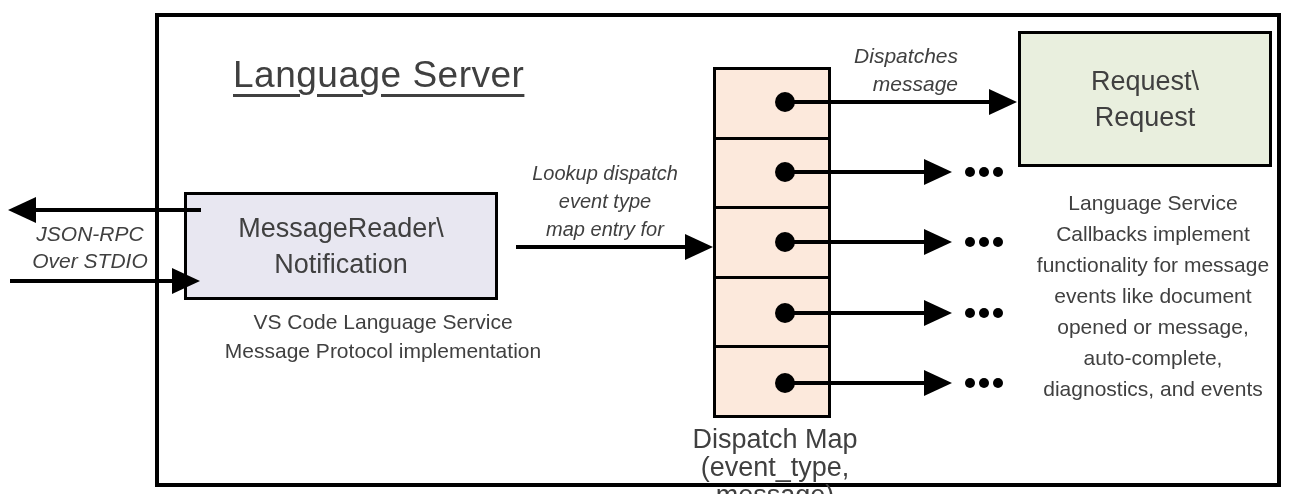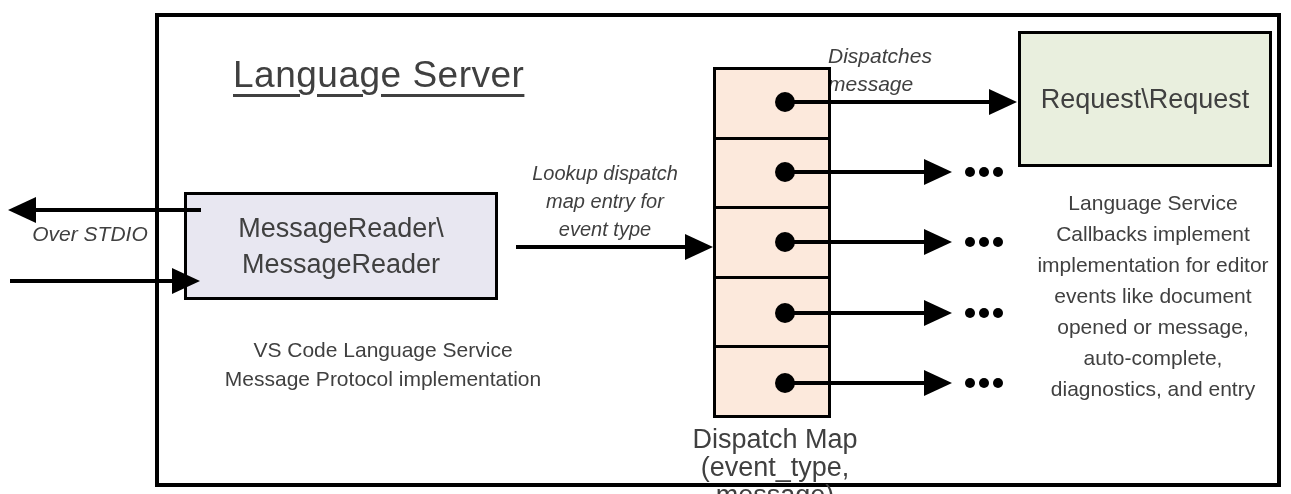--- a/index.html
+++ b/index.html
@@ -40,21 +40,21 @@
     display: flex; flex-direction: column;
     align-items: center; justify-content: center;
     font-size: 27px; line-height: 36px;
     text-align: center;
   }
   .reader-caption {
     position: absolute;
     left: 203px; top: 307px;
     width: 360px;
     text-align: center;
-    font-size: 21px; line-height: 29px; margin-top: 28px;
+    font-size: 21px; line-height: 29px;
   }
   .io-label {
     position: absolute;
     left: 14px; top: 220px;
     width: 152px;
     text-align: center;
     font-style: italic;
     font-size: 21px; line-height: 27px;
   }
   .lookup-label {
@@ -62,21 +62,21 @@
     left: 505px; top: 159px;
     width: 200px;
     text-align: center;
     font-style: italic;
     font-size: 20px; line-height: 28px;
   }
   .dispatch-label {
     position: absolute;
     left: 828px; top: 42px;
     width: 130px;
-    text-align: left;
+    text-align: right;
     font-style: italic;
     font-size: 21px; line-height: 28px;
   }
   .map {
     position: absolute;
     left: 713px; top: 67px;
     width: 118px; height: 351px;
     border: 3px solid #000;
     box-sizing: border-box;
     background: #fce9dc;
@@ -91,21 +91,21 @@
     text-align: center;
     font-size: 27px; line-height: 28px;
   }
   .callback-box {
     position: absolute;
     left: 1018px; top: 31px;
     width: 254px; height: 136px;
     background: #e9efde;
     border: 3px solid #000;
     box-sizing: border-box;
-    display: flex; flex-direction: row;
+    display: flex; flex-direction: column;
     align-items: center; justify-content: center;
     font-size: 27px; line-height: 36px;
     text-align: center;
   }
   .note {
     position: absolute;
     left: 1024px; top: 187px;
     width: 258px;
     text-align: center;
     font-size: 21px; line-height: 31px;
@@ -123,36 +123,37 @@
 <body>
 
 <div class="stage">
 
   <div class="outer-box"></div>
 
   <div class="title">Language Server</div>
 
   <div class="reader-box">
     <div>MessageReader\</div>
-    <div>MessageReader</div>
+    <div>Notification</div>
   </div>
 
   <div class="reader-caption">
     <div>VS Code Language Service</div>
     <div>Message Protocol implementation</div>
   </div>
 
   <div class="io-label">
+    <div>JSON-RPC</div>
     <div>Over STDIO</div>
   </div>
 
   <div class="lookup-label">
     <div>Lookup dispatch</div>
+    <div>event type</div>
     <div>map entry for</div>
-    <div>event type</div>
   </div>
 
   <div class="dispatch-label">
     <div>Dispatches</div>
     <div>message</div>
   </div>
 
   <div class="map">
     <div class="map-cell"></div>
     <div class="map-cell"></div>
@@ -167,25 +168,25 @@
   </div>
 
   <div class="callback-box">
     <div>Request\</div>
     <div>Request</div>
   </div>
 
   <div class="note">
     <div>Language Service</div>
     <div>Callbacks implement</div>
-    <div>implementation for editor</div>
+    <div>functionality for message</div>
     <div>events like document</div>
     <div>opened or message,</div>
     <div>auto-complete,</div>
-    <div>diagnostics, and entry</div>
+    <div>diagnostics, and events</div>
   </div>
 
   <svg class="overlay" viewBox="0 0 1291 494" xmlns="http://www.w3.org/2000/svg">
 
     <g>
       <line class="ln" x1="201" y1="210" x2="34" y2="210"></line>
       <polygon class="hd" points="8,210 36,197 36,223"></polygon>
     </g>
 
     <g>

